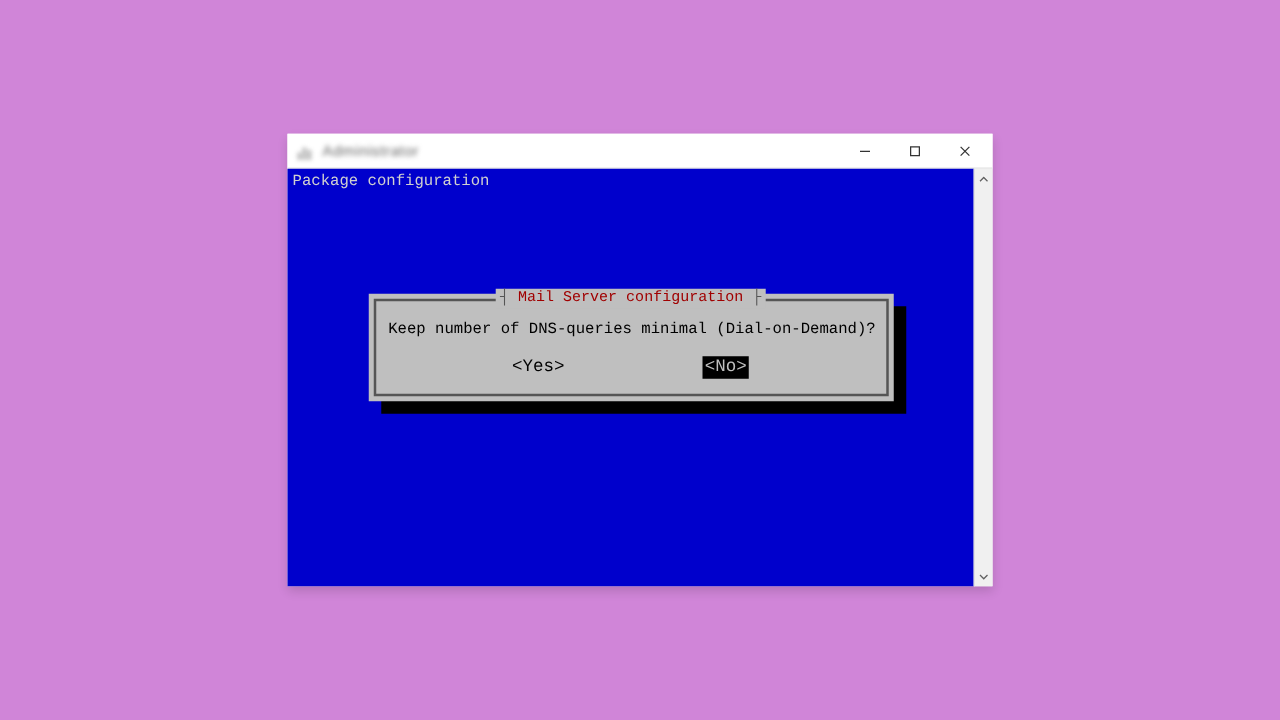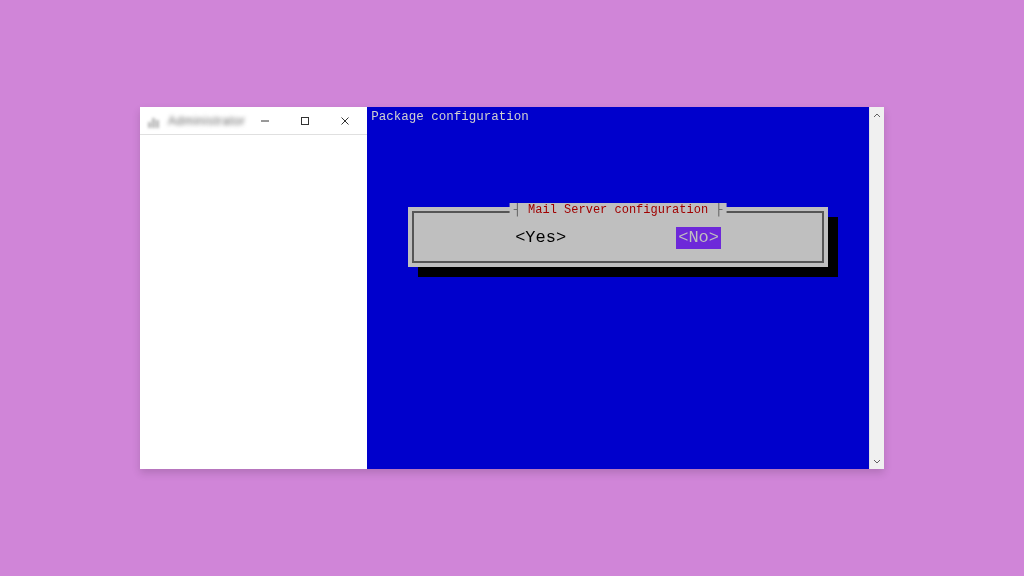--- a/index.html
+++ b/index.html
@@ -7,26 +7,26 @@
       width: 1024px;
       height: 576px;
       background: #d085d8;
       display: flex;
       align-items: center;
       justify-content: center;
       font-family: "Courier New", monospace;
       overflow: hidden;
     }
     .window {
-      width: 744px;
+      width: 564px;
       height: 362px;
       background: #fff;
       box-shadow: 0 4px 8px rgba(0,0,0,0.15);
       display: flex;
-      flex-direction: row;
+      flex-direction: column;
       position: relative;
     }
     .titlebar {
       height: 28px;
       background: #fff;
       border-bottom: 1px solid #e0e0e0;
       display: flex;
       align-items: center;
       justify-content: space-between;
       padding: 0 2px 0 8px;
@@ -150,27 +150,27 @@
       color: #000;
       text-align: center;
       font-size: 12.5px;
       margin-bottom: 14px;
       white-space: nowrap;
     }
     .dialog-buttons {
       display: flex;
       justify-content: center;
       gap: 110px;
-      font-size: 17px;
+      font-size: 14px;
     }
     .dlg-btn-yes {
       color: #000;
     }
     .dlg-btn-no {
-      background: #6d28d9;
+      background: #000000;
       color: #bfbfbf;
       padding: 0 2px;
     }
   </style>
 </head>
 <body>
 
 <div class="window">
   <div class="titlebar">
     <div class="titlebar-left">
@@ -203,20 +203,21 @@
 
   <div class="content-area">
     <div class="terminal">
       <div class="terminal-header">Package configuration</div>
 
       <div class="dialog-wrapper">
         <div class="dialog-shadow"></div>
         <div class="dialog">
           <div class="dialog-inner">
             <span class="dialog-title">Mail Server configuration</span>
+            <div class="dialog-question">Keep number of DNS-queries minimal (Dial-on-Demand)?</div>
             <div class="dialog-buttons">
               <span class="dlg-btn-yes">&lt;Yes&gt;</span>
               <span class="dlg-btn-no">&lt;No&gt;</span>
             </div>
           </div>
         </div>
       </div>
     </div>
 
     <div class="scrollbar">

